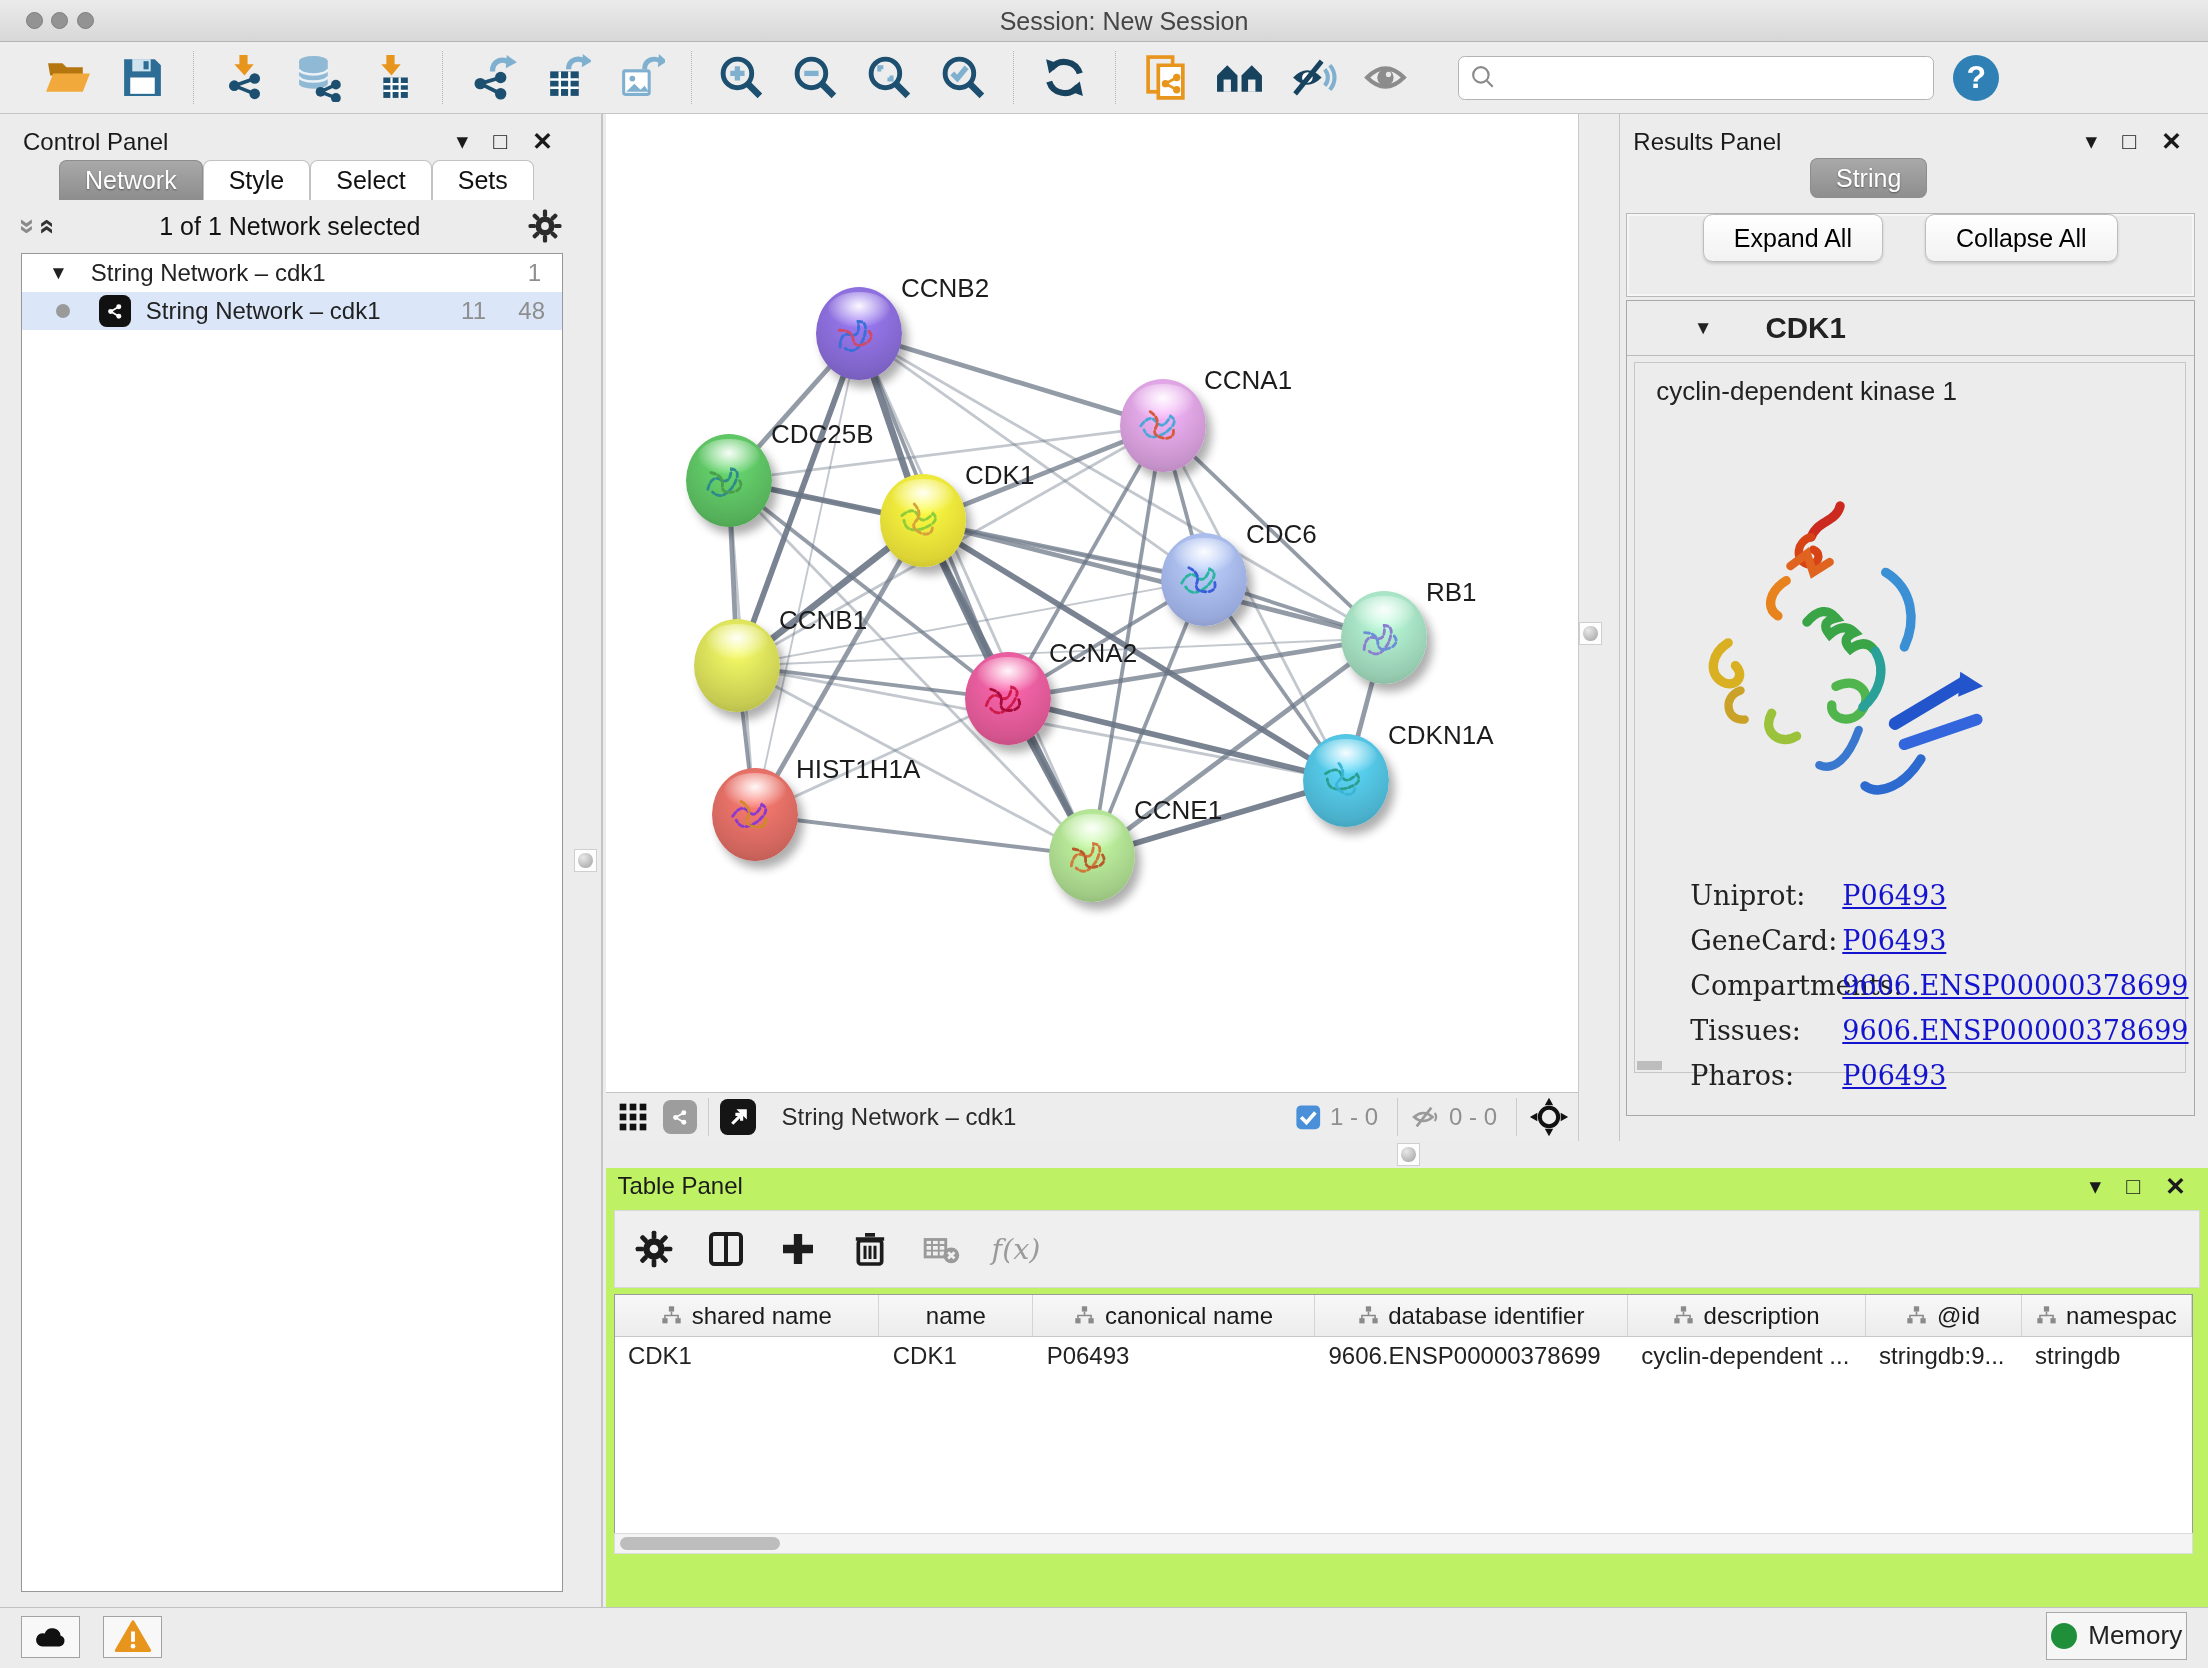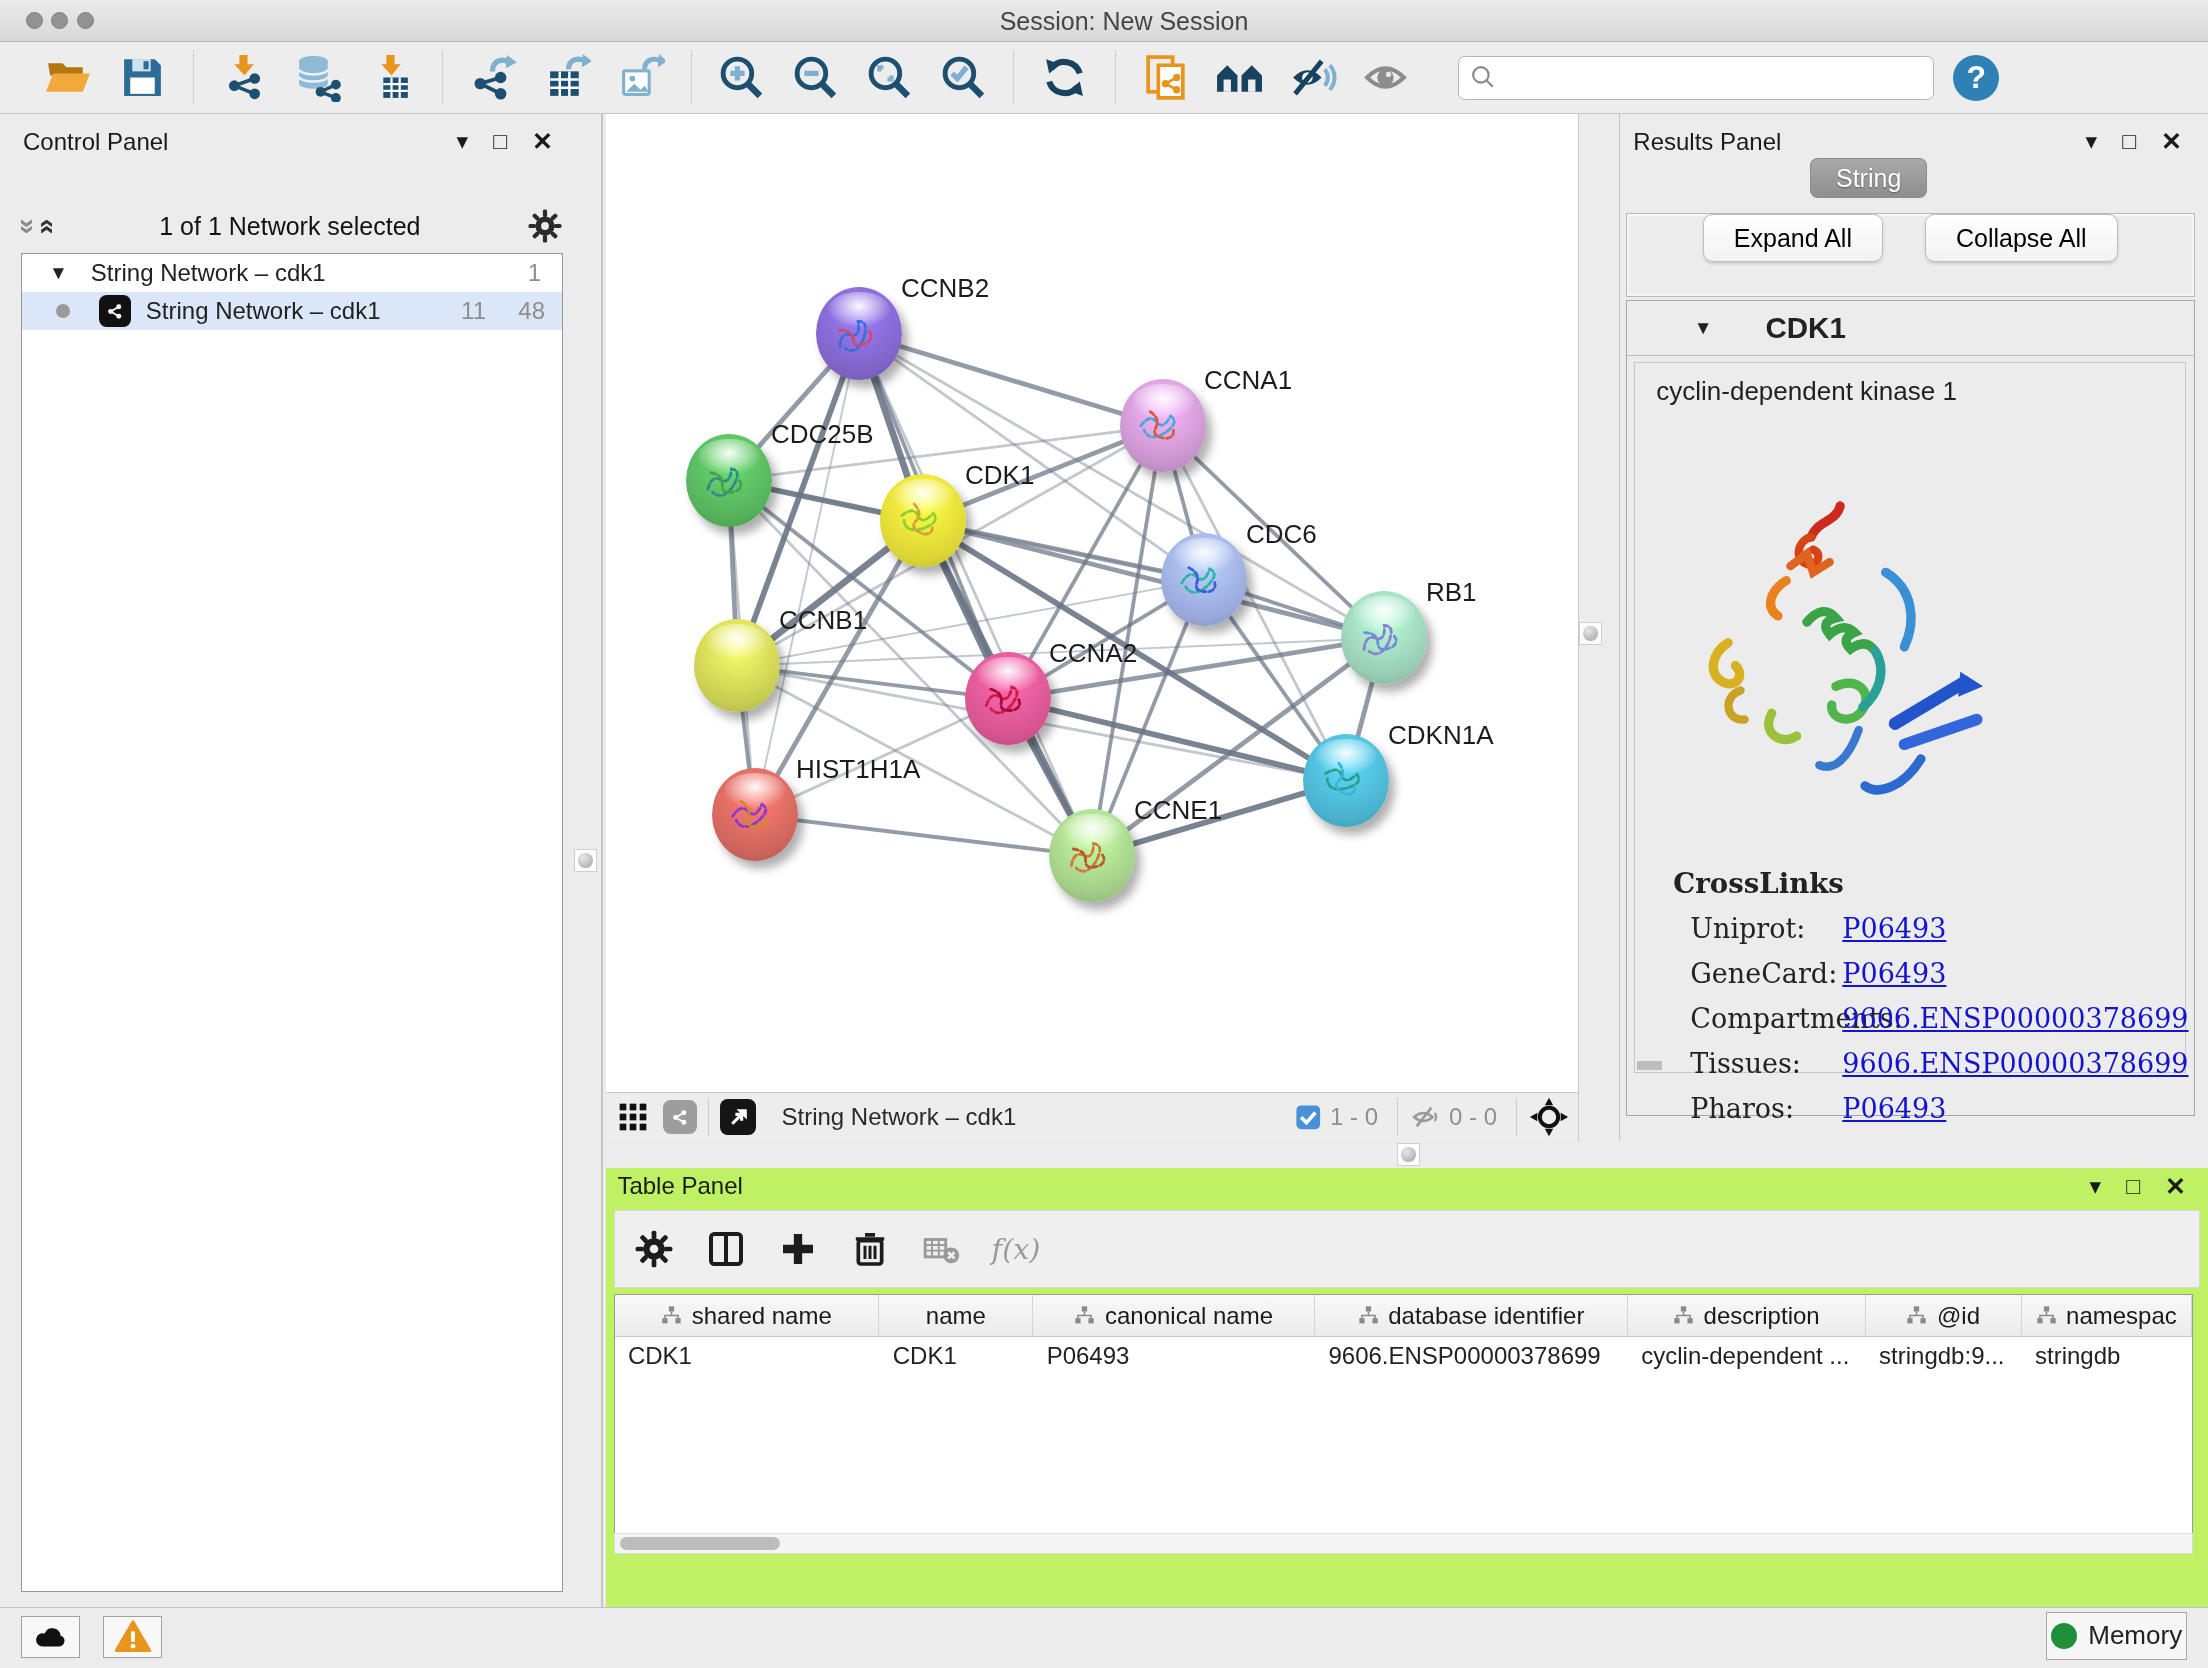--- a/index.html
+++ b/index.html
@@ -305,20 +305,26 @@
 
 <div class="abs" id="control-panel">
   <div id="cp-header">
     <span class="panel-title">Control Panel</span>
     <span class="hdr-ctrls">
       <span class="caret">▾</span>
       <span class="boxglyph">□</span>
       <span class="xglyph">✕</span>
     </span>
   </div>
+  <div class="tabbar" id="cp-tabs">
+      <div class="tab active">Network</div>
+      <div class="tab">Style</div>
+      <div class="tab">Select</div>
+      <div class="tab">Sets</div>
+    </div>
   <div id="cp-status">
     <span class="dblchev" style="transform:rotate(90deg)">»</span>
     <span class="dblchev" style="transform:rotate(-90deg); color:#333">»</span>
     <span id="cp-status-label">1 of 1 Network selected</span>
     <svg width="36" height="36" viewBox="0 0 24 24">
         <g fill="#2b2b2b">
           <rect x="10.6" y="1" width="2.8" height="5" rx="1"></rect>
           <rect x="10.6" y="18" width="2.8" height="5" rx="1"></rect>
           <rect x="10.6" y="1" width="2.8" height="5" rx="1" transform="rotate(45 12 12)"></rect>
           <rect x="10.6" y="18" width="2.8" height="5" rx="1" transform="rotate(45 12 12)"></rect>
@@ -603,21 +609,20 @@
           <path d="M186,168 c12,20 2,42 -12,54" stroke="#2aa198" stroke-width="9"></path>
           <path d="M196,92 c26,16 30,46 18,72" stroke="#3b8fd4" stroke-width="9"></path>
           <path d="M170,244 c-10,28 -24,40 -38,34" stroke="#3a78d0" stroke-width="8"></path>
           <path d="M205,238 L272,198" stroke="#2255cc" stroke-width="12"></path>
           <path d="M214,258 L284,234" stroke="#3366dd" stroke-width="11"></path>
           <path d="M230,272 c-16,26 -40,36 -54,26" stroke="#2d6ad0" stroke-width="9"></path>
           <polygon points="268,188 290,202 266,212" fill="#2255cc"></polygon>
         </g>
       </svg>
       <div id="crosslinks">
-        <h3>CrossLinks</h3>
         <div id="cl-rows" style="margin-top:13.3px">
             <div class="cl-row">
               <span class="cl-label">Uniprot:</span>
               <span class="cl-link">P06493</span>
             </div>
             <div class="cl-row">
               <span class="cl-label">GeneCard:</span>
               <span class="cl-link">P06493</span>
             </div>
             <div class="cl-row">

